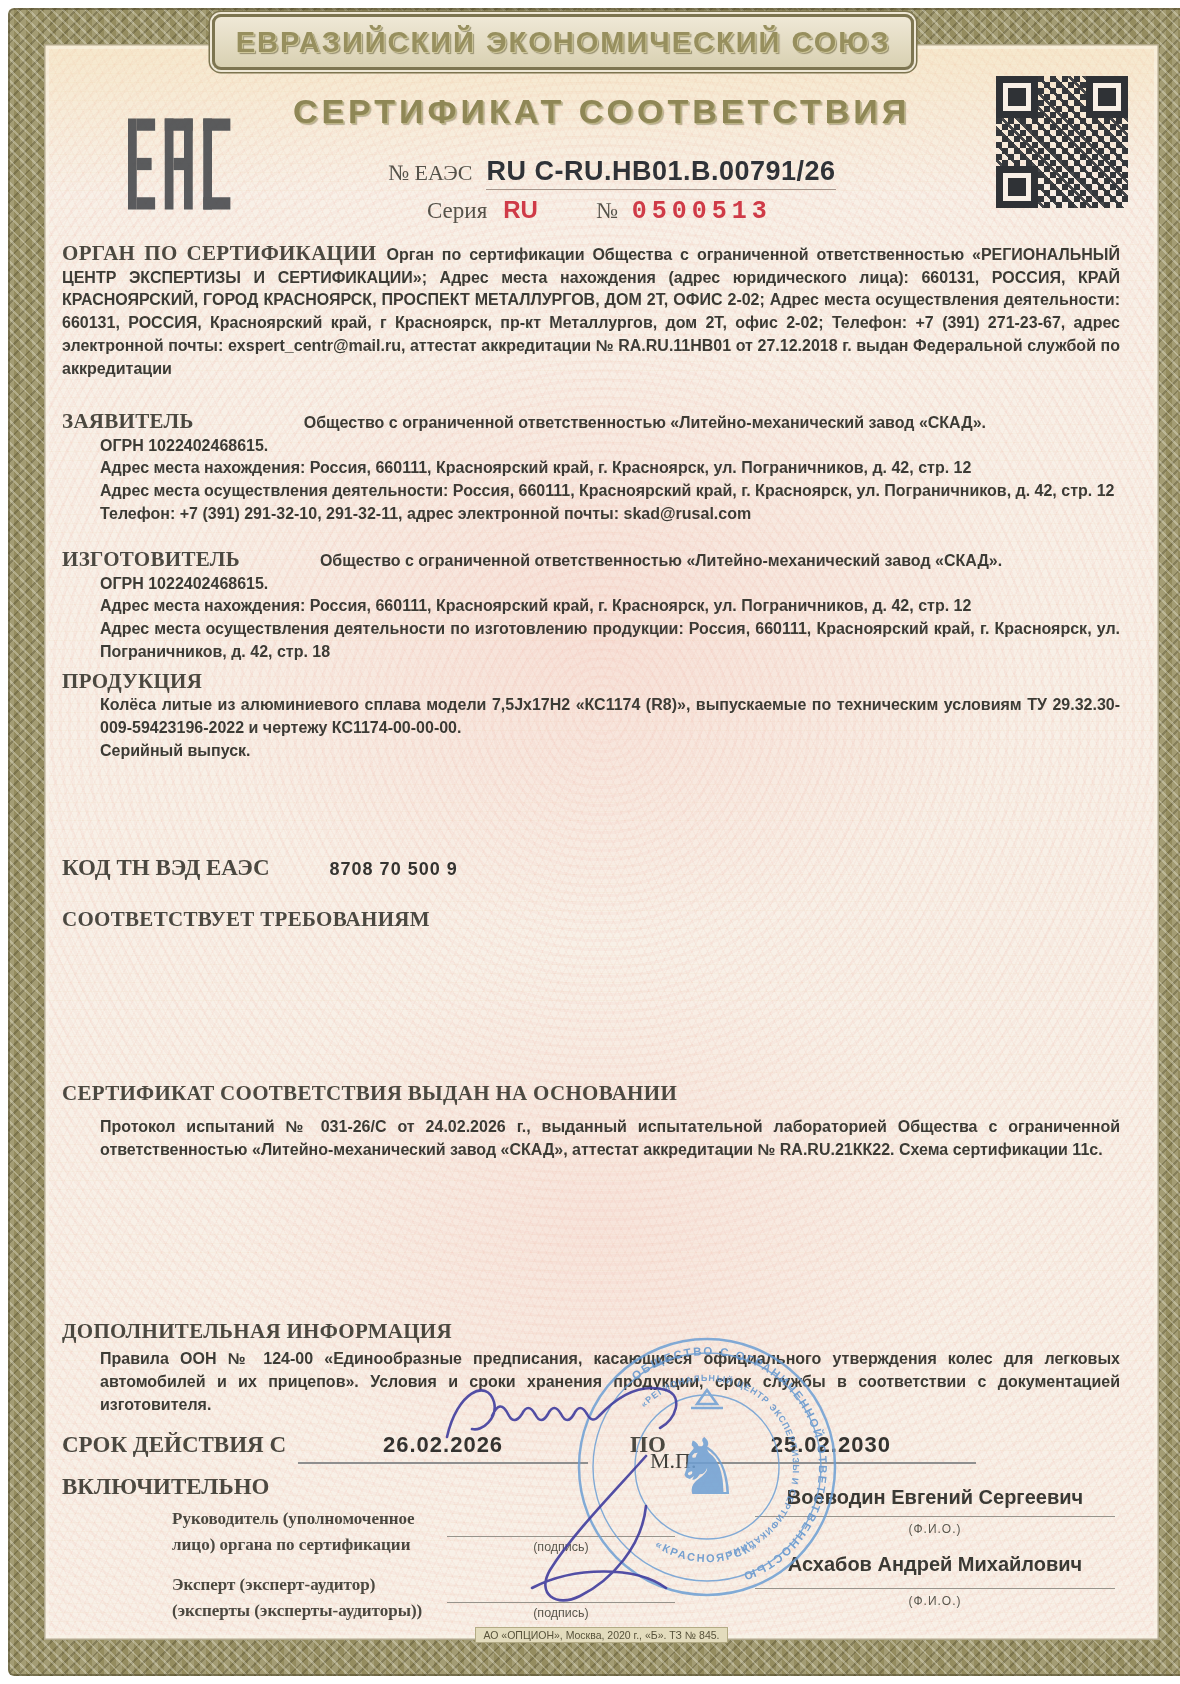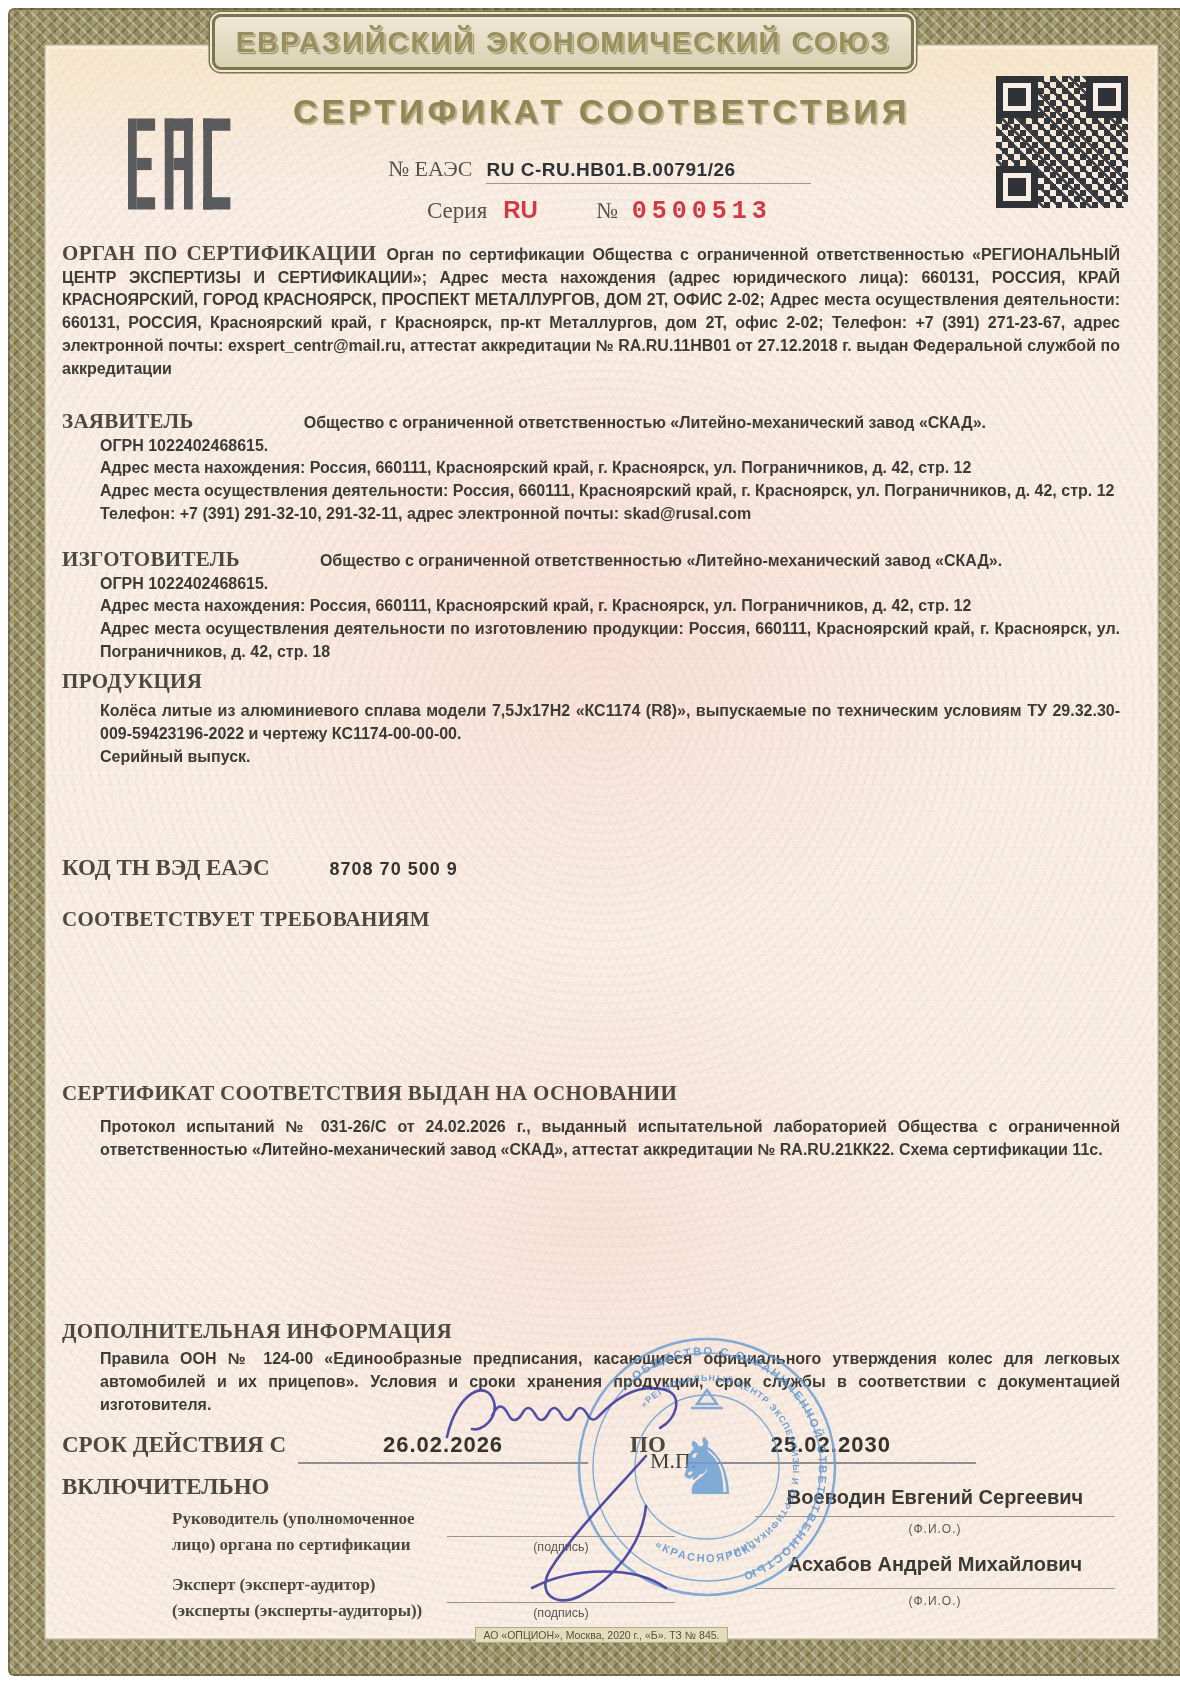--- a/index.html
+++ b/index.html
@@ -29,21 +29,21 @@
     box-shadow:0 0 0 2px #efe8d6, 0 0 0 3.5px #7d7550;
     display:flex;align-items:center;justify-content:center;z-index:4;}
   .banner-title{font-weight:800;font-size:29px;letter-spacing:2px;color:#978f5e;
     text-shadow:1px 1px 0 #cfc79a, 2px 2px 1px rgba(90,84,48,.55);white-space:nowrap;}
   .doc-title{position:absolute;left:0;right:0;top:92px;text-align:center;z-index:4;
     font-weight:800;font-size:34px;letter-spacing:4px;color:#8f8756;
     text-shadow:1px 1px 0 #bcb486, 2px 2px 1px rgba(95,88,50,.4);}
   .num-row{position:absolute;left:388px;top:156px;z-index:4;white-space:nowrap;}
   .num-label{font-family:"Liberation Serif",serif;font-size:22px;color:#55524a;}
   .num-value{display:inline-block;min-width:325px;margin-left:14px;padding-bottom:2px;
-    border-bottom:1.5px solid #a5958b;font-weight:700;font-size:19px;color:#2f3237;letter-spacing:.5px;}
+    border-bottom:1.5px solid #a5958b;font-weight:700;font-size:27px;color:#2f3237;letter-spacing:.5px;}
   .series-row{position:absolute;left:412px;top:196px;z-index:4;white-space:nowrap;}
   .series-label{font-family:"Liberation Serif",serif;font-size:23px;color:#55524a;margin-left:15px;}
   .series-value{font-weight:700;font-size:24px;color:#cf3a47;margin-left:16px;}
   .no-sign{font-family:"Liberation Serif",serif;font-size:23px;color:#55524a;margin-left:58px;}
   .blank-number{font-family:"Liberation Mono",monospace;font-weight:700;font-size:25px;
     color:#cf3a47;letter-spacing:5px;margin-left:14px;}
   
   .eac{position:absolute;left:128px;top:118px;z-index:4;opacity:.87;}
   
   .qr{position:absolute;left:996px;top:76px;width:132px;height:132px;z-index:4;
@@ -148,21 +148,21 @@
     <div>
       <span class="lbl mr-man">ИЗГОТОВИТЕЛЬ</span><span>Общество с ограниченной ответственностью «Литейно-механический завод «СКАД».</span>
     </div>
     <div class="ind">ОГРН 1022402468615.</div>
     <div class="ind">Адрес места нахождения: Россия, 660111, Красноярский край, г. Красноярск, ул. Пограничников, д. 42, стр. 12</div>
     <div class="ind">Адрес места осуществления деятельности по изготовлению продукции: Россия, 660111, Красноярский край, г. Красноярск, ул. Пограничников, д. 42, стр. 18</div>
   </div>
 
   <div class="sec" style="top:668px">
     <div class="lbl">ПРОДУКЦИЯ</div>
-    <div class="ind" style="margin-top:6px">Колёса литые из алюминиевого сплава модели 7,5Jx17H2 «КС1174 (R8)», выпускаемые по техническим условиям ТУ 29.32.30-009-59423196-2022 и чертежу КС1174-00-00-00.</div>
+    <div class="ind" style="">Колёса литые из алюминиевого сплава модели 7,5Jx17H2 «КС1174 (R8)», выпускаемые по техническим условиям ТУ 29.32.30-009-59423196-2022 и чертежу КС1174-00-00-00.</div>
     <div class="ind">Серийный выпуск.</div>
   </div>
 
   <div class="sec" style="top:852px">
     <span class="lbl-big">КОД ТН ВЭД ЕАЭС</span><span class="code-val">8708 70 500 9</span>
   </div>
 
   <div class="sec" style="top:906px">
     <div class="lbl">СООТВЕТСТВУЕТ ТРЕБОВАНИЯМ</div>
   </div>

